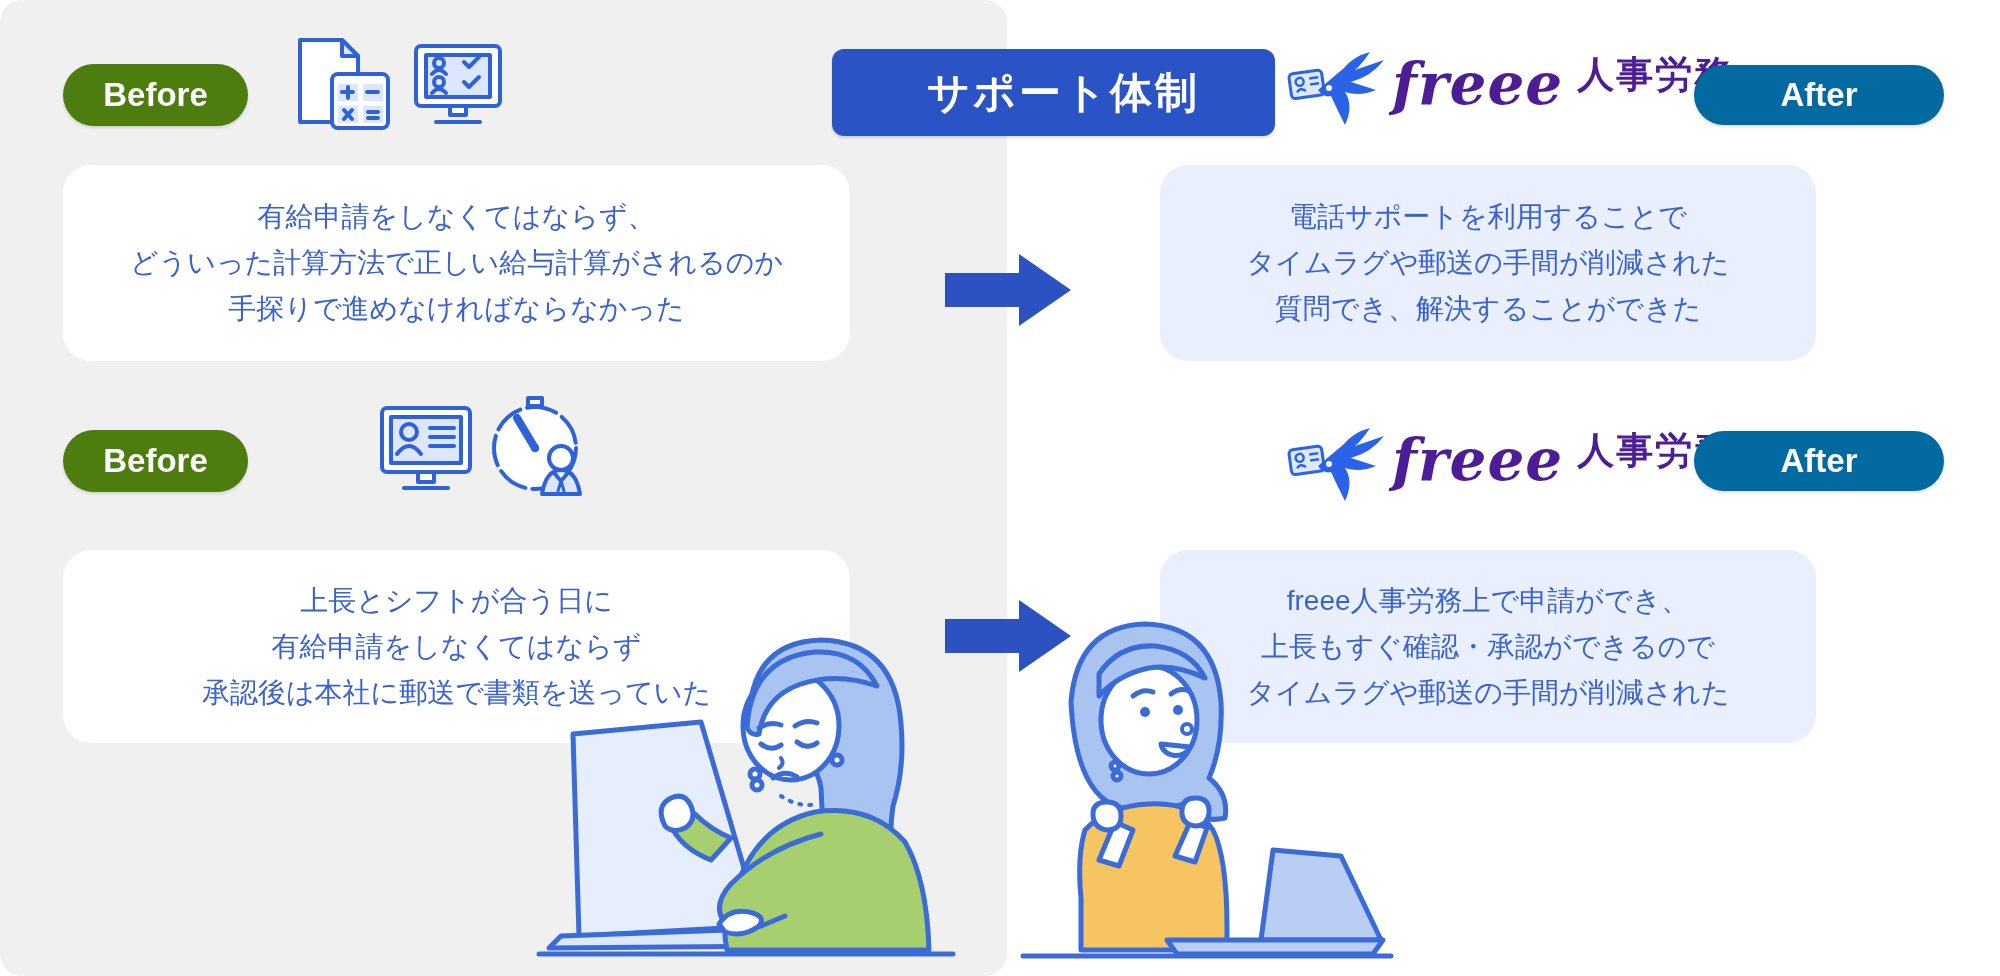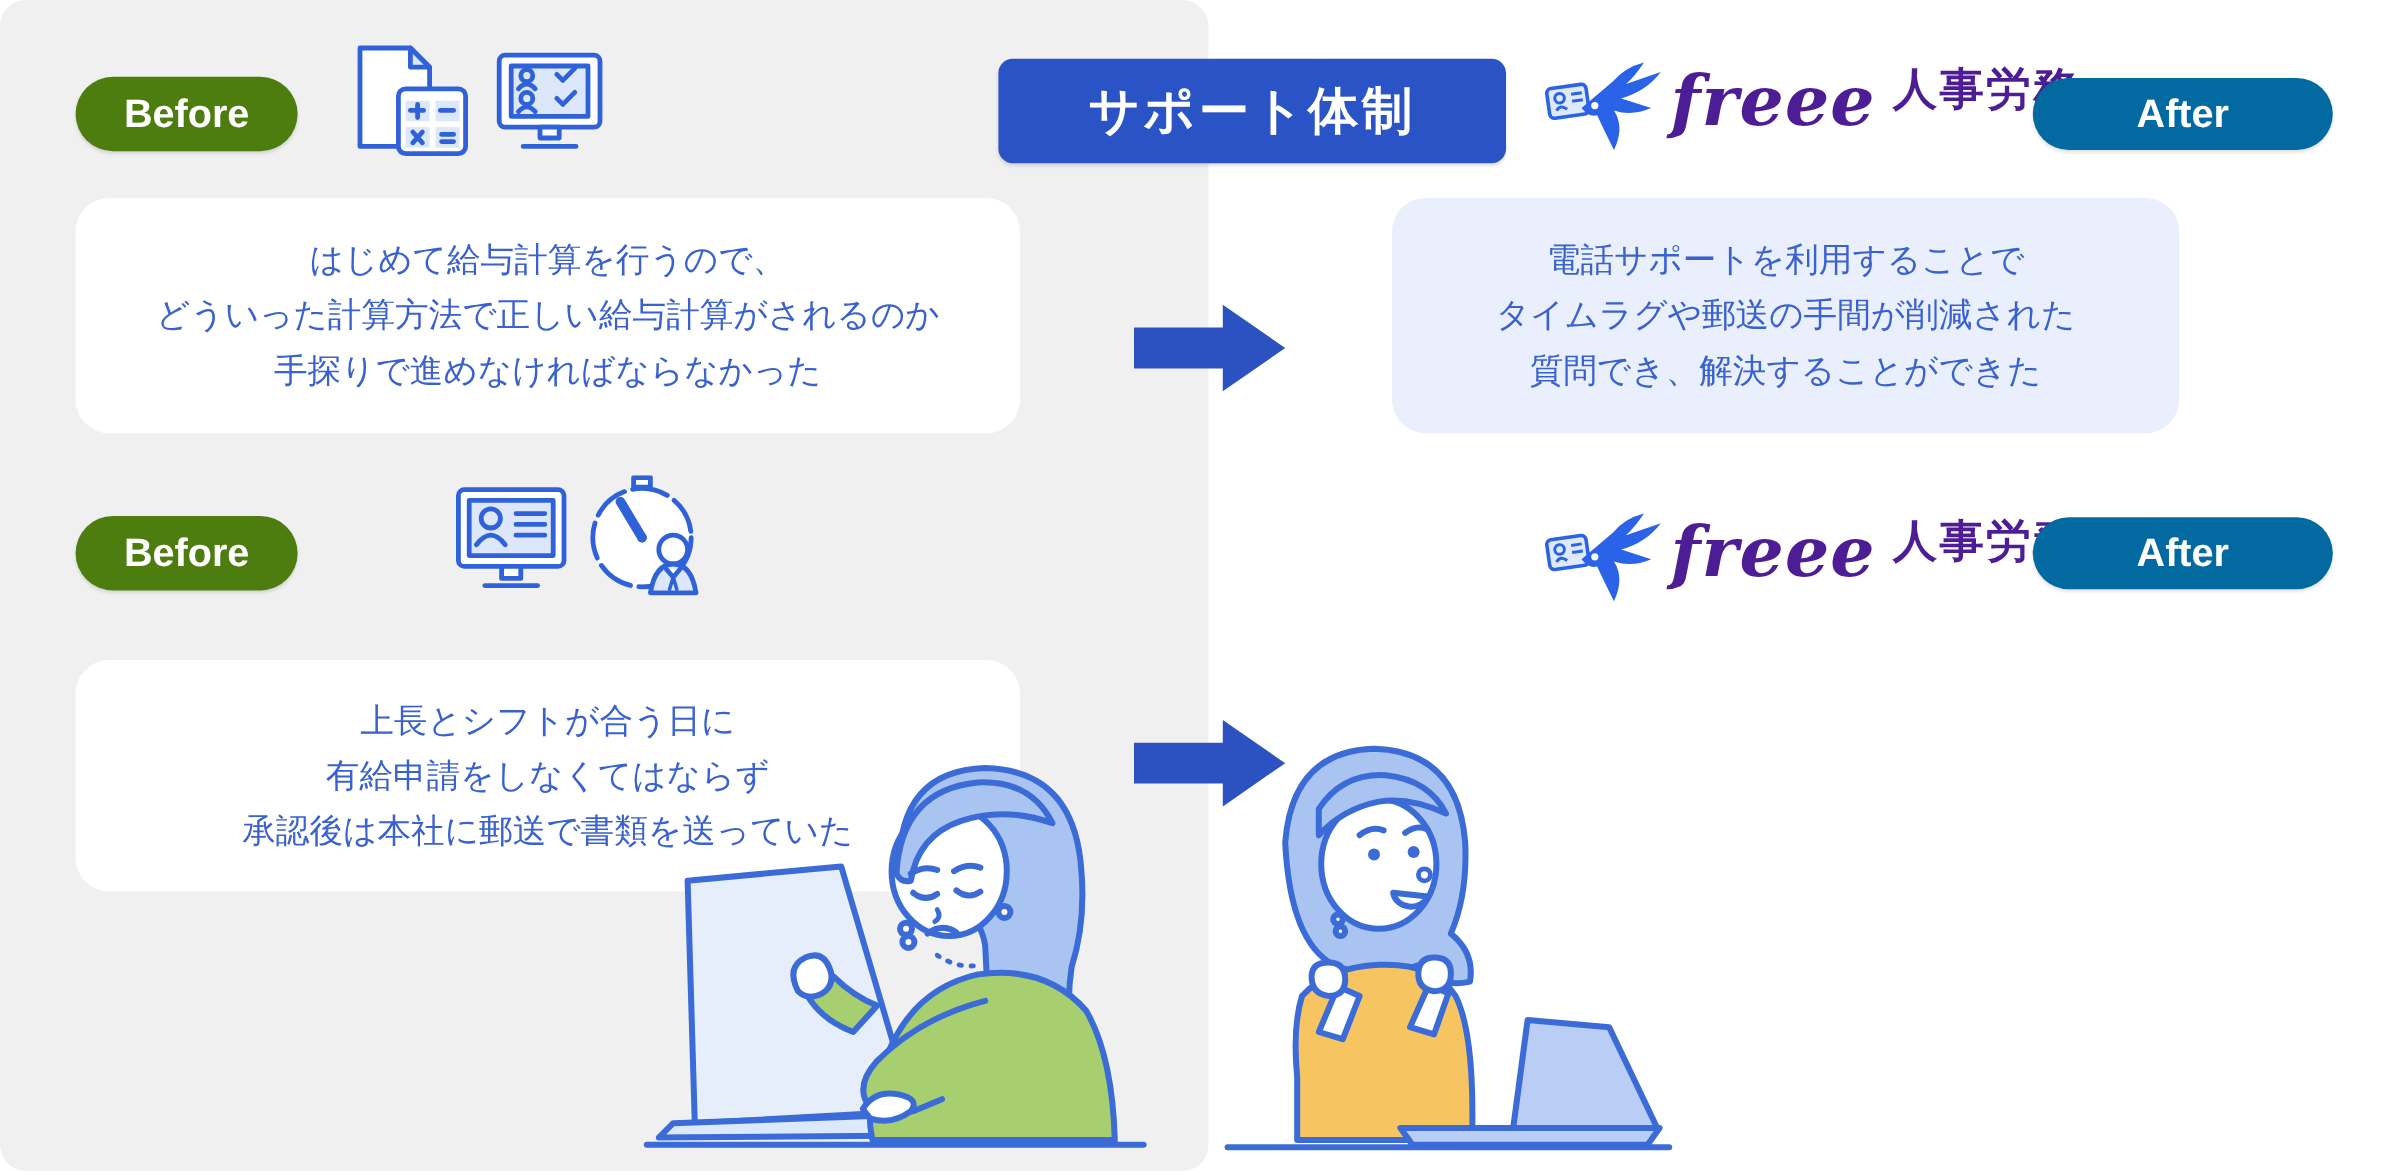--- a/index.html
+++ b/index.html
@@ -6,21 +6,21 @@
   .canvas{position:relative;width:2000px;height:976px;overflow:hidden;background:#ffffff;
           font-family:"Liberation Sans","DejaVu Sans",sans-serif;}
   .bg-left{position:absolute;left:0;top:0;width:1007px;height:976px;background:#f0f0f1;border-radius:22px;}
   .abs{position:absolute;}
   
   .pill{display:flex;align-items:center;justify-content:center;color:#fff;font-weight:bold;
         box-shadow:0 2px 3px rgba(0,0,0,.12);}
   .before-pill{left:63px;width:185px;height:62px;border-radius:31px;background:#4d7c0f;font-size:33px;}
   .after-pill{left:1694px;width:250px;height:60px;border-radius:30px;background:#0369a1;font-size:33px;}
   .topic-pill{left:832px;width:423px;height:87px;border-radius:12px;background:#2a54c5;
-              font-size:42px;letter-spacing:3px;}
+              font-size:42px;letter-spacing:3px;padding-left:20px;}
   
   .tbox{width:787px;border-radius:28px;display:flex;flex-direction:column;align-items:center;
         justify-content:center;text-align:center;color:#3a62cf;font-size:28px;line-height:46px;}
   .tbox p{margin:0;}
   .tbox.white{left:63px;background:#ffffff;}
   .tbox.blue{left:1160px;width:656px;background:#e9effd;}
   .r1box{top:165px;height:196px;}
   .r2box{top:550px;height:193px;}
   
   .logo{display:flex;align-items:flex-start;color:#4c1d95;}
@@ -87,21 +87,21 @@
         <circle cx="43" cy="38" r="3" fill="#ffffff"></circle>
       </svg>
     </span>
     <span class="script">freee</span>
     <span class="product">人事労務</span>
   </div>
 
   <div class="pill after-pill abs" style="top:65px">After</div>
 
   <div class="tbox white r1box abs">
-    <p>はじめて給与計算を行うので、</p>
+    <p>有給申請をしなくてはならず、</p>
     <p>どういった計算方法で正しい給与計算がされるのか</p>
     <p>手探りで進めなければならなかった</p>
   </div>
 
   <div class="tbox blue r1box abs">
     <p>電話サポートを利用することで</p>
     <p>タイムラグや郵送の手間が削減された</p>
     <p>質問でき、解決することができた</p>
   </div>
 
@@ -161,20 +161,25 @@
   </div>
 
   <div class="pill after-pill abs" style="top:431px">After</div>
 
   <div class="tbox white r2box abs">
     <p>上長とシフトが合う日に</p>
     <p>有給申請をしなくてはならず</p>
     <p>承認後は本社に郵送で書類を送っていた</p>
   </div>
 
+  <div class="tbox blue r2box abs">
+    <p>freee人事労務上で申請ができ、</p>
+    <p>上長もすぐ確認・承認ができるので</p>
+    <p>タイムラグや郵送の手間が削減された</p>
+  </div>
 
   <div class="abs" style="left:945px;top:598px">
     <svg width="128" height="76" viewBox="0 0 128 76">
       <polygon points="0,21 74,21 74,2 126,38 74,74 74,55 0,55" fill="#2b52c0"></polygon>
     </svg>
   </div>
 
   <div class="abs" style="left:515px;top:628px">
     <svg width="450" height="332" viewBox="0 0 450 332">
       <g stroke="#3a6bd6" stroke-width="5" stroke-linecap="round" stroke-linejoin="round">

